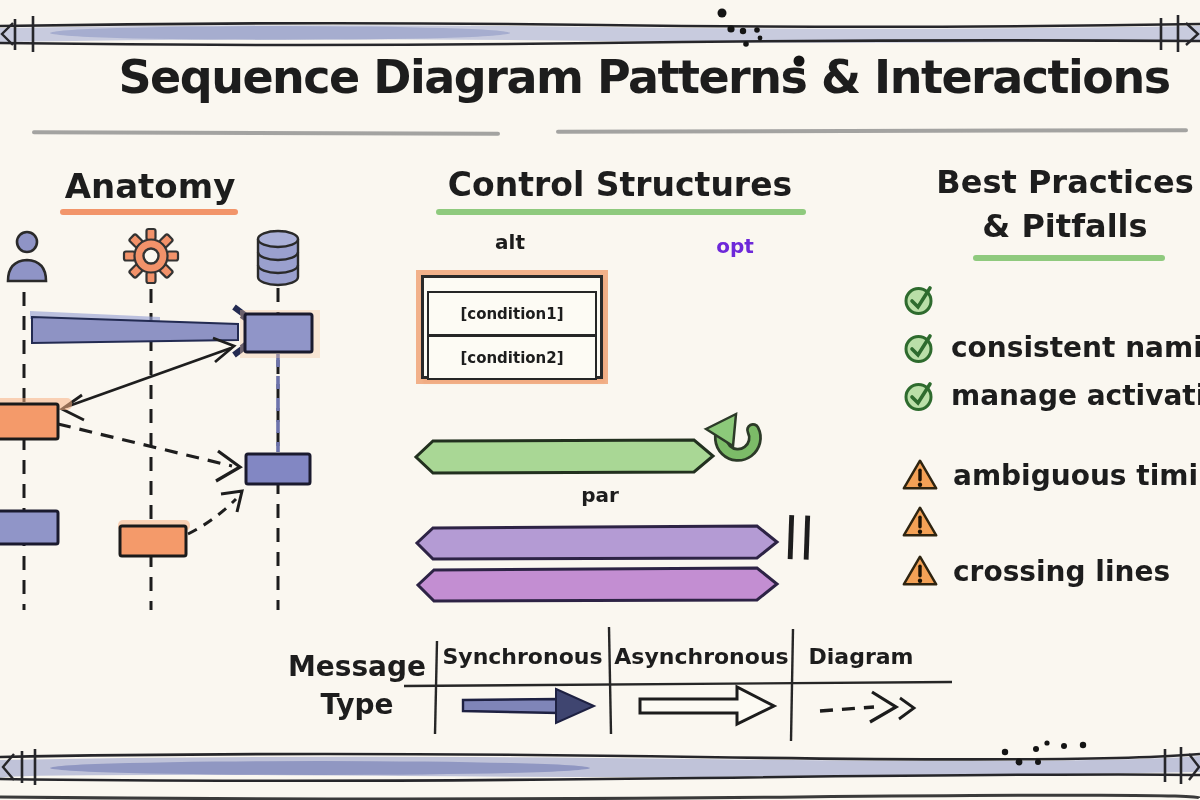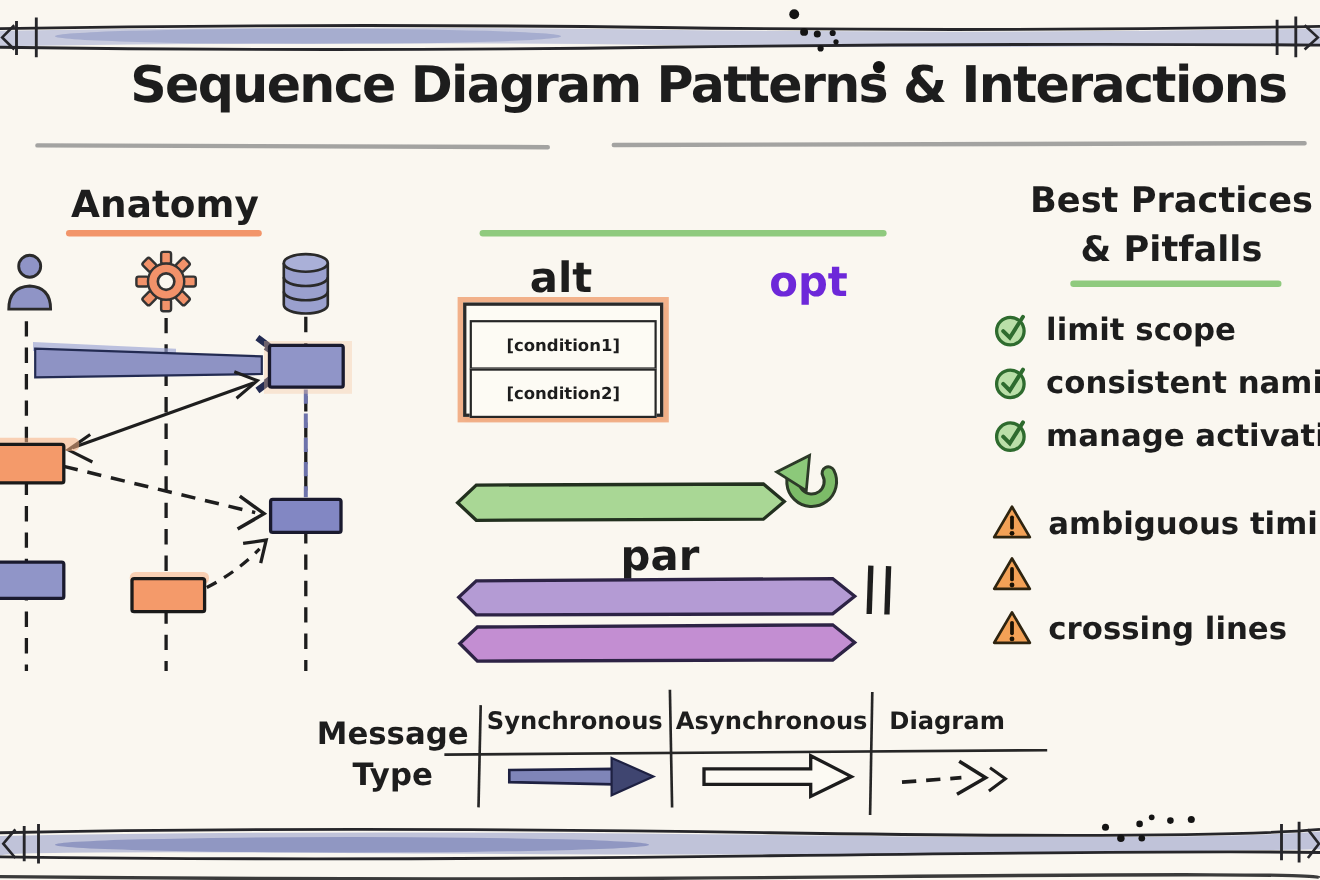--- a/index.html
+++ b/index.html
@@ -11,21 +11,21 @@
   .abs{position:absolute;}
   
   .main-title{left:0;top:50px;width:100%;text-align:center;font-size:46px;font-weight:bold;
     letter-spacing:-1.5px;white-space:nowrap;margin-left:44px;}
   .title-underline{height:4px;background:#8d8d8d;border-radius:3px;opacity:.8;}
   .sec-heading{font-weight:bold;text-align:center;white-space:nowrap;}
   .underline{height:6px;border-radius:3px;}
   .orange-ul{background:#f2956a;}
   .green-ul{background:#8fca7e;}
   
-  .frag-label{font-size:38px;font-weight:bold;text-align:center;}
+  .frag-label{font-size:20px;font-weight:bold;text-align:center;}
   .alt-box{left:421px;top:275px;width:176px;height:98px;border:3px solid #2a2a2a;
     box-shadow:0 0 0 5px rgba(240,164,120,.85), 2px 4px 2px rgba(240,164,120,.5);background:#fdfbf4;}
   .alt-cell{position:absolute;left:3px;right:3px;height:41px;border:2.5px solid #262626;
     display:flex;align-items:center;justify-content:center;font-size:15px;font-weight:bold;background:#fdfbf4;margin-top:10px;}
   .opt-box{left:650px;top:280px;width:158px;height:46px;border:2.5px solid #1d3d60;border-radius:2px;
     box-shadow:0 0 0 6px rgba(166,215,240,.95), 2px 4px 2px rgba(166,215,240,.6);
     background:#fdfbf4;display:flex;align-items:center;justify-content:center;font-size:22px;font-weight:bold;}
   .parallel-sym{font-size:44px;font-weight:bold;transform:rotate(2deg);}
   
   .bp-row{display:flex;align-items:center;gap:13px;font-size:28px;font-weight:600;white-space:nowrap;}
@@ -130,20 +130,21 @@
 
     <rect x="118" y="520" width="72" height="11" rx="5" fill="#f7b183" opacity="0.55"></rect>
     <rect x="120" y="526" width="66" height="30" rx="2" fill="#f49a6a" stroke="#1a1a1a" stroke-width="3"></rect>
 
     <g stroke="#1e1e1e" fill="none">
       <path d="M188 534 Q214 521 236 499" stroke-width="3" stroke-dasharray="10 8"></path>
       <polyline points="221,494 242,491 237,512" stroke-width="3"></polyline>
     </g>
   </svg>
 
+  <div class="abs sec-heading" style="left:420px;top:165px;width:400px;font-size:33px">Control Structures</div>
   <div class="abs underline green-ul" style="left:436px;top:209px;width:370px"></div>
 
   <div class="abs frag-label" style="left:470px;top:230px;width:80px">alt</div>
   <div class="abs alt-box">
     <div class="alt-cell" style="top:3px">[condition1]</div>
     <div class="alt-cell" style="top:47px">[condition2]</div>
   </div>
 
   <div class="abs frag-label" style="left:690px;top:234px;width:90px;color:#6d28d9">opt</div>
 
@@ -165,21 +166,20 @@
 
   <div class="abs sec-heading" style="left:920px;top:163px;width:290px;font-size:32px">Best Practices</div>
   <div class="abs sec-heading" style="left:920px;top:207px;width:290px;font-size:32px">&amp; Pitfalls</div>
   <div class="abs underline green-ul" style="left:973px;top:255px;width:192px"></div>
 
   <div class="abs bp-row" style="left:902px;top:281px">
     <svg width="36" height="36" viewBox="0 0 36 36">
       <circle cx="16.5" cy="20" r="12.5" fill="#badfa8" stroke="#2e6b2e" stroke-width="3"></circle>
       <path d="M10 20 L16 26 L28 7" stroke="#2e6b2e" stroke-width="3.6" fill="none" stroke-linecap="round"></path>
     </svg>
-    <span>limit scope</span>
   </div>
   <div class="abs bp-row" style="left:902px;top:329px">
     <svg width="36" height="36" viewBox="0 0 36 36">
       <circle cx="16.5" cy="20" r="12.5" fill="#badfa8" stroke="#2e6b2e" stroke-width="3"></circle>
       <path d="M10 20 L16 26 L28 7" stroke="#2e6b2e" stroke-width="3.6" fill="none" stroke-linecap="round"></path>
     </svg>
     <span>consistent naming</span>
   </div>
   <div class="abs bp-row" style="left:902px;top:377px">
     <svg width="36" height="36" viewBox="0 0 36 36">

